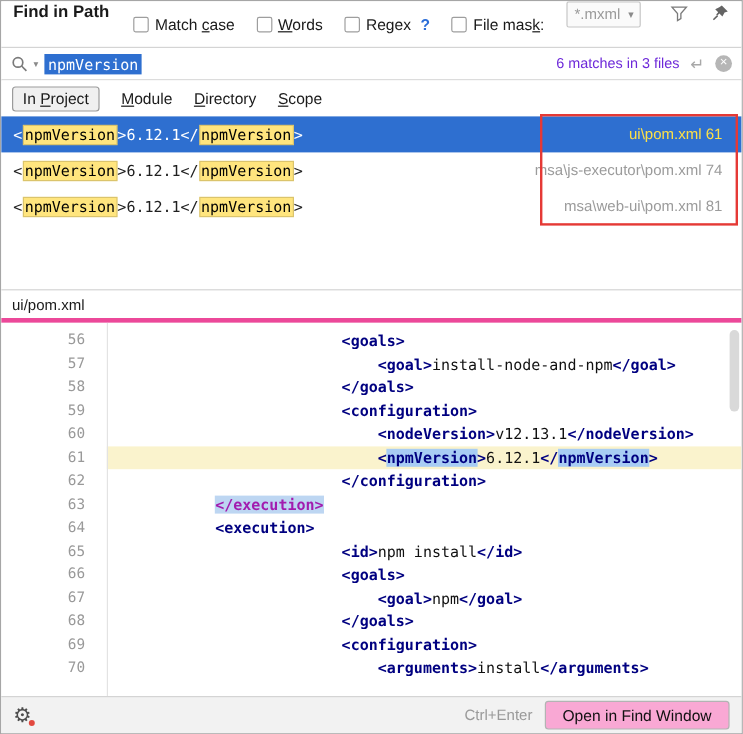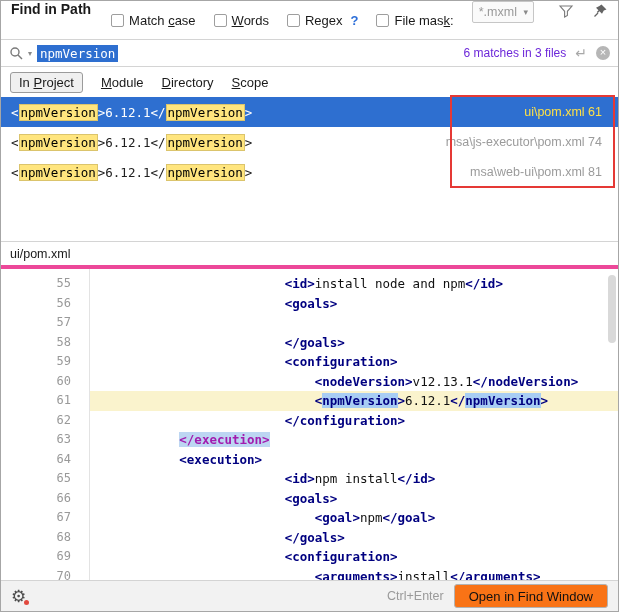--- a/index.html
+++ b/index.html
@@ -68,21 +68,21 @@
   .seg-hl  { color: #000080; font-weight: bold; background: #a8cdf4; }
   .seg-blk { color: #a21caf; font-weight: bold; background: #bdd6f2; }
   .gutline { position: absolute; left: 88px; top: 0; bottom: 0; width: 1px; background: #e3e3e3; }
   .vthumb { position: absolute; right: 2px; top: 6px; width: 8px; height: 68px; background: #d9d9d9; border-radius: 4px; }
   
   .statusbar { height: 31px; flex: none; display: flex; align-items: center; gap: 10px; padding: 0 10px;
                border-top: 1px solid #d4d4d4; background: #f2f2f2; }
   .gear { font-size: 17px; color: #4d4d4d; position: relative; line-height: 1; }
   .gear-badge { position: absolute; width: 5px; height: 5px; background: #e2493f; border-radius: 50%; right: -3px; bottom: 0; }
   .hint { margin-left: auto; color: #9a9a9a; font-size: 12.5px; }
-  .openbtn { height: 24px; padding: 0 14px; border: 1px solid #b3b3b3; border-radius: 3px; background: #f97316;
+  .openbtn { height: 24px; padding: 0 14px; border: 1px solid #b3b3b3; border-radius: 3px; background: #f9a8d4;
              font-size: 13px; color: #111; font-family: "Liberation Sans", sans-serif; }
 </style>
 </head>
 <body>
 
 <div class="titlebar">
   <span class="title">Find in Path</span>
 
   <span class="opt">
     <span class="cb"></span>
@@ -172,23 +172,22 @@
 </div>
 
 <div class="red-annotation"></div>
 
 <div class="pheader">
   <span>ui/pom.xml</span>
 </div>
 
 <div class="editor">
   <div class="editor-lines">
-      <div class="code-row"><span class="gut">55</span><span class="code"><span class="seg-tag">                          &lt;id&gt;</span><span class="seg-txt">install node and npm</span><span class="seg-tag">&lt;/id&gt;</span></span></div>
       <div class="code-row"><span class="gut">56</span><span class="code"><span class="seg-tag">                          &lt;goals&gt;</span></span></div>
-      <div class="code-row"><span class="gut">57</span></div>
+      <div class="code-row"><span class="gut">57</span><span class="code"><span class="seg-tag">                              &lt;goal&gt;</span><span class="seg-txt">install-node-and-npm</span><span class="seg-tag">&lt;/goal&gt;</span></span></div>
       <div class="code-row"><span class="gut">58</span><span class="code"><span class="seg-tag">                          &lt;/goals&gt;</span></span></div>
       <div class="code-row"><span class="gut">59</span><span class="code"><span class="seg-tag">                          &lt;configuration&gt;</span></span></div>
       <div class="code-row"><span class="gut">60</span><span class="code"><span class="seg-tag">                              &lt;nodeVersion&gt;</span><span class="seg-txt">v12.13.1</span><span class="seg-tag">&lt;/nodeVersion&gt;</span></span></div>
       <div class="code-row current"><span class="gut">61</span><span class="code"><span class="seg-tag">                              &lt;</span><span class="seg-hl">npmVersion</span><span class="seg-tag">&gt;</span><span class="seg-txt">6.12.1</span><span class="seg-tag">&lt;/</span><span class="seg-hl">npmVersion</span><span class="seg-tag">&gt;</span></span></div>
       <div class="code-row"><span class="gut">62</span><span class="code"><span class="seg-tag">                          &lt;/configuration&gt;</span></span></div>
       <div class="code-row"><span class="gut">63</span><span class="code"><span class="seg-pad">            </span><span class="seg-blk">&lt;/execution&gt;</span></span></div>
       <div class="code-row"><span class="gut">64</span><span class="code"><span class="seg-tag">            &lt;execution&gt;</span></span></div>
       <div class="code-row"><span class="gut">65</span><span class="code"><span class="seg-tag">                          &lt;id&gt;</span><span class="seg-txt">npm install</span><span class="seg-tag">&lt;/id&gt;</span></span></div>
       <div class="code-row"><span class="gut">66</span><span class="code"><span class="seg-tag">                          &lt;goals&gt;</span></span></div>
       <div class="code-row"><span class="gut">67</span><span class="code"><span class="seg-tag">                              &lt;goal&gt;</span><span class="seg-txt">npm</span><span class="seg-tag">&lt;/goal&gt;</span></span></div>

